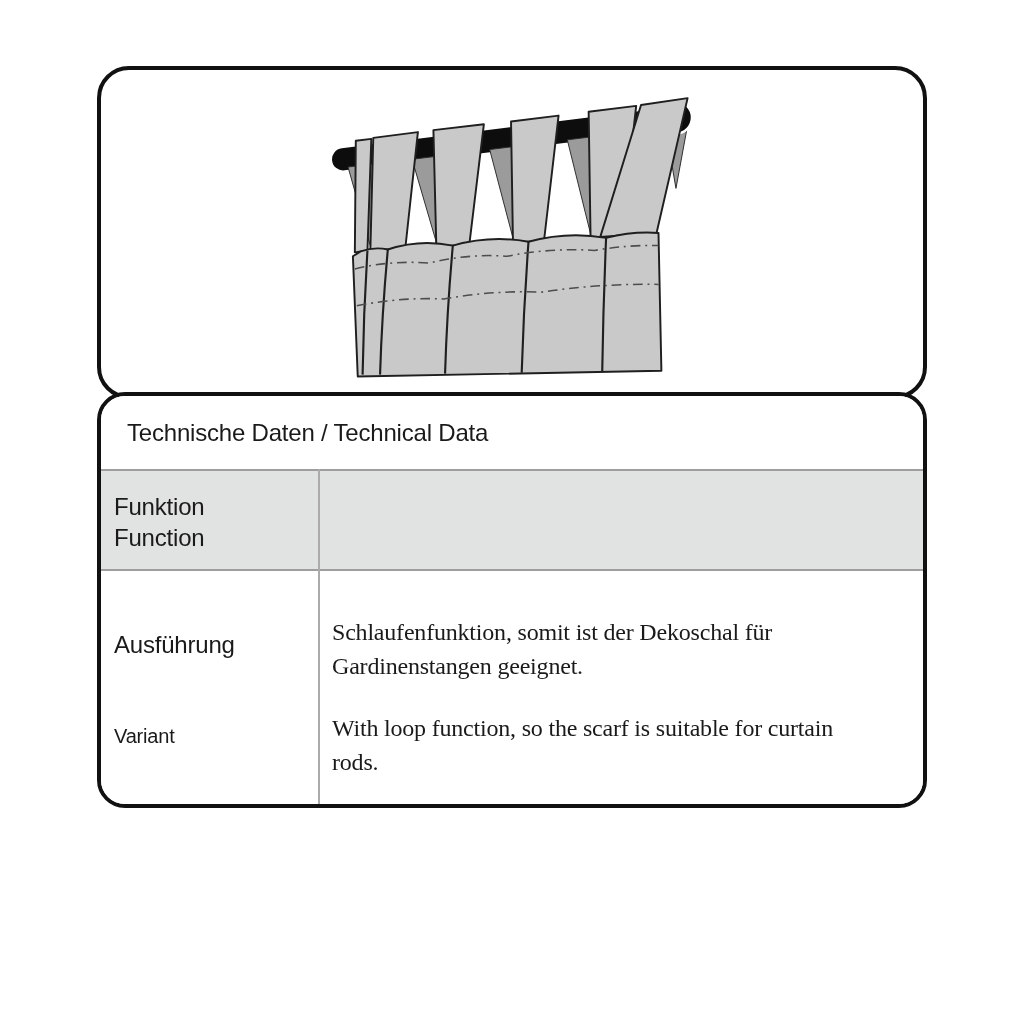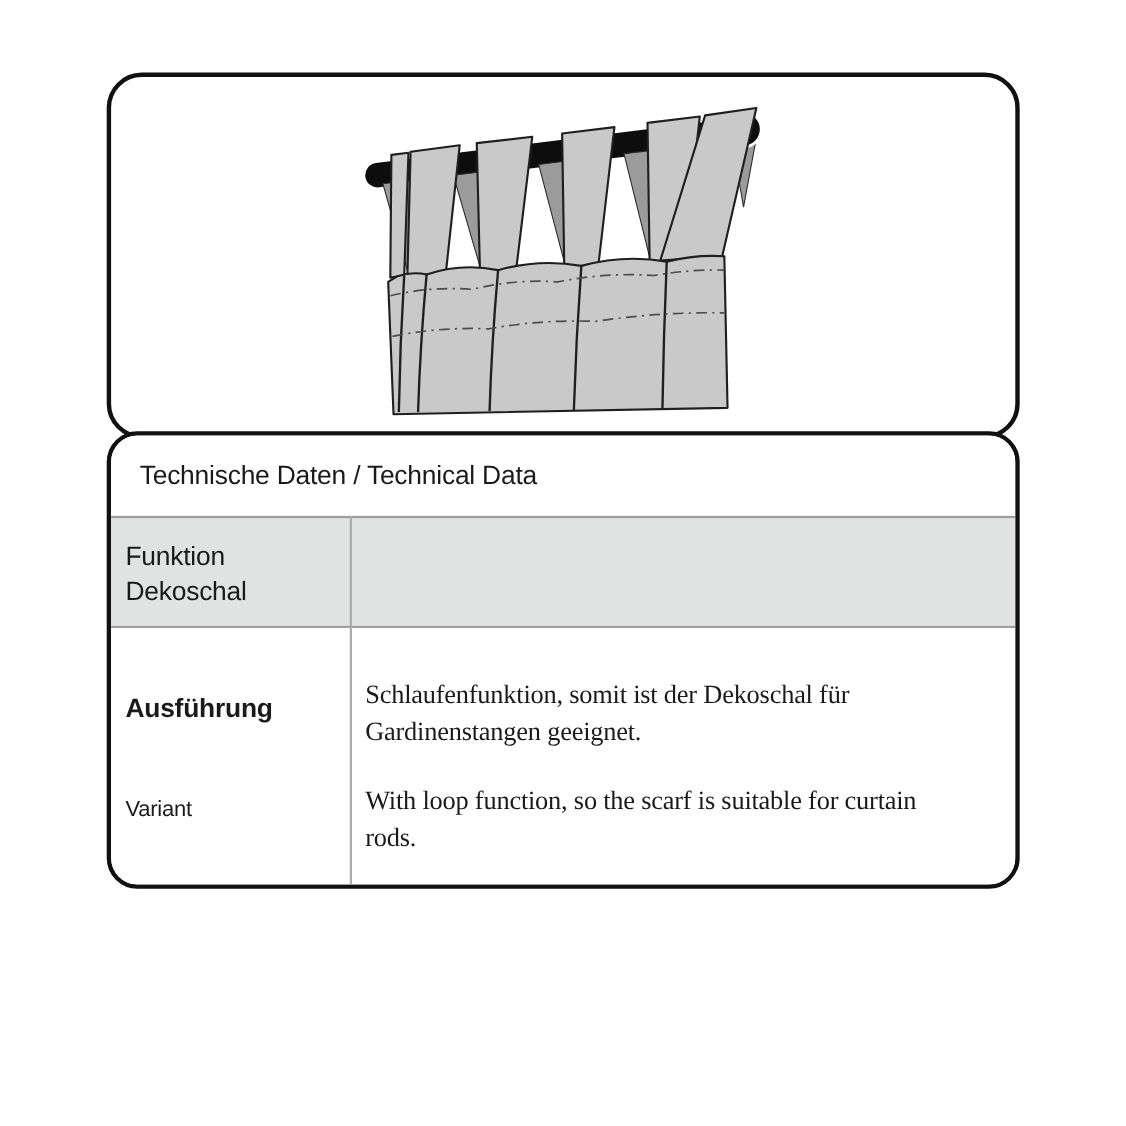--- a/index.html
+++ b/index.html
@@ -87,21 +87,20 @@
   .row-funktion .cell-value {
     padding-top: 20px;
     font-size: 24px;
     line-height: 31px;
     white-space: pre-line;
   }
   .row-ausfuehrung .cell-label .label-de {
     margin-top: 57px;
     font-size: 24px;
     line-height: 34px;
-    font-weight: bold;
   }
   .row-ausfuehrung .cell-label .label-en {
     margin-top: 57px;
     font-size: 20px;
     line-height: 34px;
   }
   .row-ausfuehrung .cell-value {
     padding-top: 44px;
     font-family: Liberation Serif, serif;
   }
@@ -170,21 +169,21 @@
     </svg>
   </div>
 
   <div class="card card-table">
     <div class="table-inner">
 
       <div class="table-header">Technische Daten / Technical Data</div>
 
       <div class="row row-funktion">
         <div class="cell-label">Funktion
-Dekoschal</div>
+Function</div>
       </div>
 
       <div class="row row-ausfuehrung">
         <div class="cell-label">
           <div class="label-de">Ausführung</div>
           <div class="label-en">Variant</div>
         </div>
         <div class="cell-value">
           <div class="para">Schlaufenfunktion, somit ist der Dekoschal für
 Gardinenstangen geeignet.</div>

